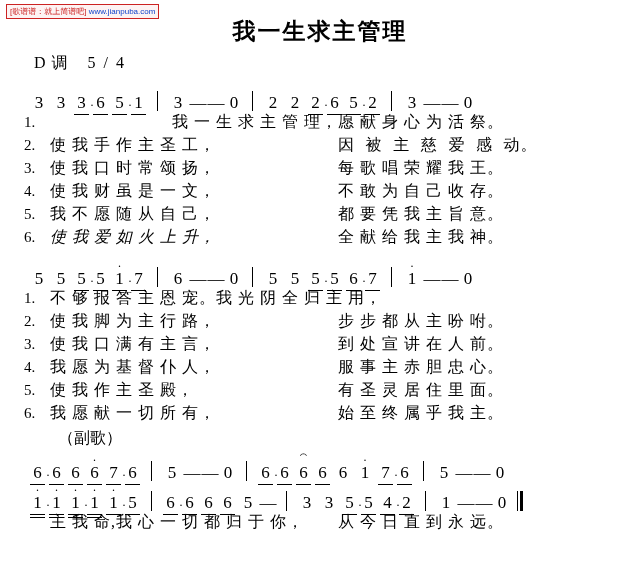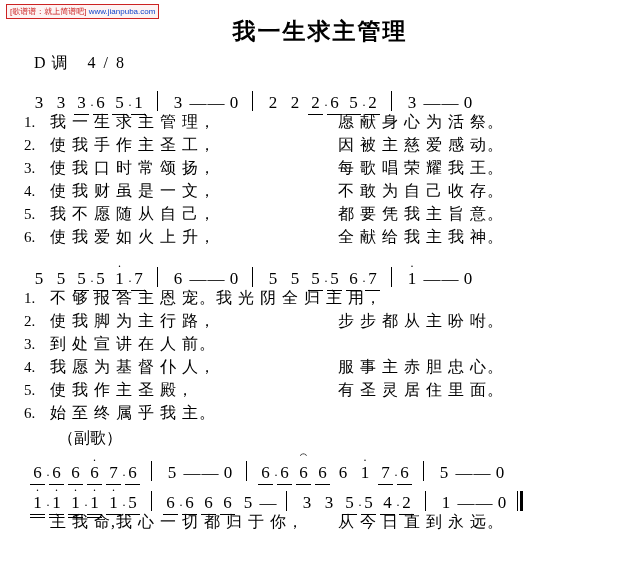--- a/index.html
+++ b/index.html
@@ -142,21 +142,21 @@
 
 <div class="watermark">
   <span>[歌谱谱：就上简谱吧]</span>
   <span class="wm-url">www.jianpuba.com</span>
 </div>
 
 <div class="title">我一生求主管理</div>
 
 <div class="keyline">
   <span class="key-label">D 调</span>
-  <span class="meter">4 / 8</span>
+  <span class="meter">5 / 4</span>
 </div>
 
 <div class="section">
   <div class="notes">
       <span class="nt" style="width: 22px;">3</span>
       <span class="nt" style="width: 22px;">3</span>
       <span class="nt" style="width: 19px;">3<span class="und1"></span><span style="position: absolute; right: -3px; bottom: 2px; font-size: 12px; line-height: 10px;">·</span></span>
       <span class="nt" style="width: 19px;">6<span class="und1"></span></span>
       <span class="nt" style="width: 19px;">5<span class="und1"></span><span style="position: absolute; right: -3px; bottom: 2px; font-size: 12px; line-height: 10px;">·</span></span>
       <span class="nt" style="width: 19px;">1<span class="und1"></span></span>
@@ -174,46 +174,46 @@
       <span class="nt" style="width: 19px;">2<span class="und1"></span></span>
       <span class="bar"></span>
       <span class="nt" style="width: 22px;">3</span>
       <span class="nt" style="width: 18px;">—</span>
       <span class="nt" style="width: 18px;">—</span>
       <span class="nt" style="width: 18px;">0</span>
     </div>
   <div>
     <div class="lyrics">
         <span class="lnum">1.</span>
-        <span style="display: inline-block; width: 288px; letter-spacing: 1px;">我 一 生 求 主 管 理，</span>
+        <span style="display: inline-block; width: 288px; letter-spacing: 1px; text-align: right;">我 一 生 求 主 管 理，</span>
         <span style="display: inline-block; letter-spacing: 1px;">愿 献 身 心 为 活 祭。</span>
       </div>
     <div class="lyrics">
         <span class="lnum">2.</span>
         <span style="display: inline-block; width: 288px; letter-spacing: 1px;">使 我 手 作 主 圣 工，</span>
-        <span style="display: inline-block; letter-spacing: 1px;">因 被 主 慈 爱 感 动。</span>
+        <span style="display: inline-block; letter-spacing: 1px; font-family: Liberation Mono, monospace;">因 被 主 慈 爱 感 动。</span>
       </div>
     <div class="lyrics">
         <span class="lnum">3.</span>
         <span style="display: inline-block; width: 288px; letter-spacing: 1px;">使 我 口 时 常 颂 扬，</span>
         <span style="display: inline-block; letter-spacing: 1px;">每 歌 唱 荣 耀 我 王。</span>
       </div>
     <div class="lyrics">
         <span class="lnum">4.</span>
         <span style="display: inline-block; width: 288px; letter-spacing: 1px;">使 我 财 虽 是 一 文，</span>
         <span style="display: inline-block; letter-spacing: 1px;">不 敢 为 自 己 收 存。</span>
       </div>
     <div class="lyrics">
         <span class="lnum">5.</span>
         <span style="display: inline-block; width: 288px; letter-spacing: 1px;">我 不 愿 随 从 自 己，</span>
         <span style="display: inline-block; letter-spacing: 1px;">都 要 凭 我 主 旨 意。</span>
       </div>
     <div class="lyrics">
         <span class="lnum">6.</span>
-        <span style="display: inline-block; width: 288px; letter-spacing: 1px;">使 我 爱 如 火 上 升，</span>
+        <span style="display: inline-block; width: 288px; letter-spacing: 1px; font-style: italic;">使 我 爱 如 火 上 升，</span>
         <span style="display: inline-block; letter-spacing: 1px;">全 献 给 我 主 我 神。</span>
       </div>
   </div>
 </div>
 
 <div class="section">
   <div class="notes">
       <span class="nt" style="width: 22px;">5</span>
       <span class="nt" style="width: 22px;">5</span>
       <span class="nt" style="width: 19px;">5<span class="und1"></span><span style="position: absolute; right: -3px; bottom: 2px; font-size: 12px; line-height: 10px;">·</span></span>
@@ -244,34 +244,36 @@
         <span style="display: inline-block; letter-spacing: 1px;">不 够 报 答 主 恩 宠。</span>
         <span style="display: inline-block; width: 288px; letter-spacing: 1px;">我 光 阴 全 归 主 用，</span>
       </div>
     <div class="lyrics">
         <span class="lnum">2.</span>
         <span style="display: inline-block; width: 288px; letter-spacing: 1px;">使 我 脚 为 主 行 路，</span>
         <span style="display: inline-block; letter-spacing: 1px;">步 步 都 从 主 吩 咐。</span>
       </div>
     <div class="lyrics">
         <span class="lnum">3.</span>
+        <span style="display: inline-block; width: 288px; letter-spacing: 1px;">使 我 口 满 有 主 言，</span>
         <span style="display: inline-block; letter-spacing: 1px;">到 处 宣 讲 在 人 前。</span>
       </div>
     <div class="lyrics">
         <span class="lnum">4.</span>
         <span style="display: inline-block; width: 288px; letter-spacing: 1px;">我 愿 为 基 督 仆 人，</span>
         <span style="display: inline-block; letter-spacing: 1px;">服 事 主 赤 胆 忠 心。</span>
       </div>
     <div class="lyrics">
         <span class="lnum">5.</span>
         <span style="display: inline-block; width: 288px; letter-spacing: 1px;">使 我 作 主 圣 殿，</span>
         <span style="display: inline-block; letter-spacing: 1px;">有 圣 灵 居 住 里 面。</span>
       </div>
     <div class="lyrics">
         <span class="lnum">6.</span>
+        <span style="display: inline-block; width: 288px; letter-spacing: 1px;">我 愿 献 一 切 所 有，</span>
         <span style="display: inline-block; letter-spacing: 1px;">始 至 终 属 乎 我 主。</span>
       </div>
   </div>
 </div>
 
 <div class="chorus-label">（副歌）</div>
 
 <div class="section" style="margin-top:2px">
   <div class="notes">
       <span class="nt" style="width: 19px;">6<span class="und1"></span><span style="position: absolute; right: -3px; bottom: 2px; font-size: 12px; line-height: 10px;">·</span></span>

